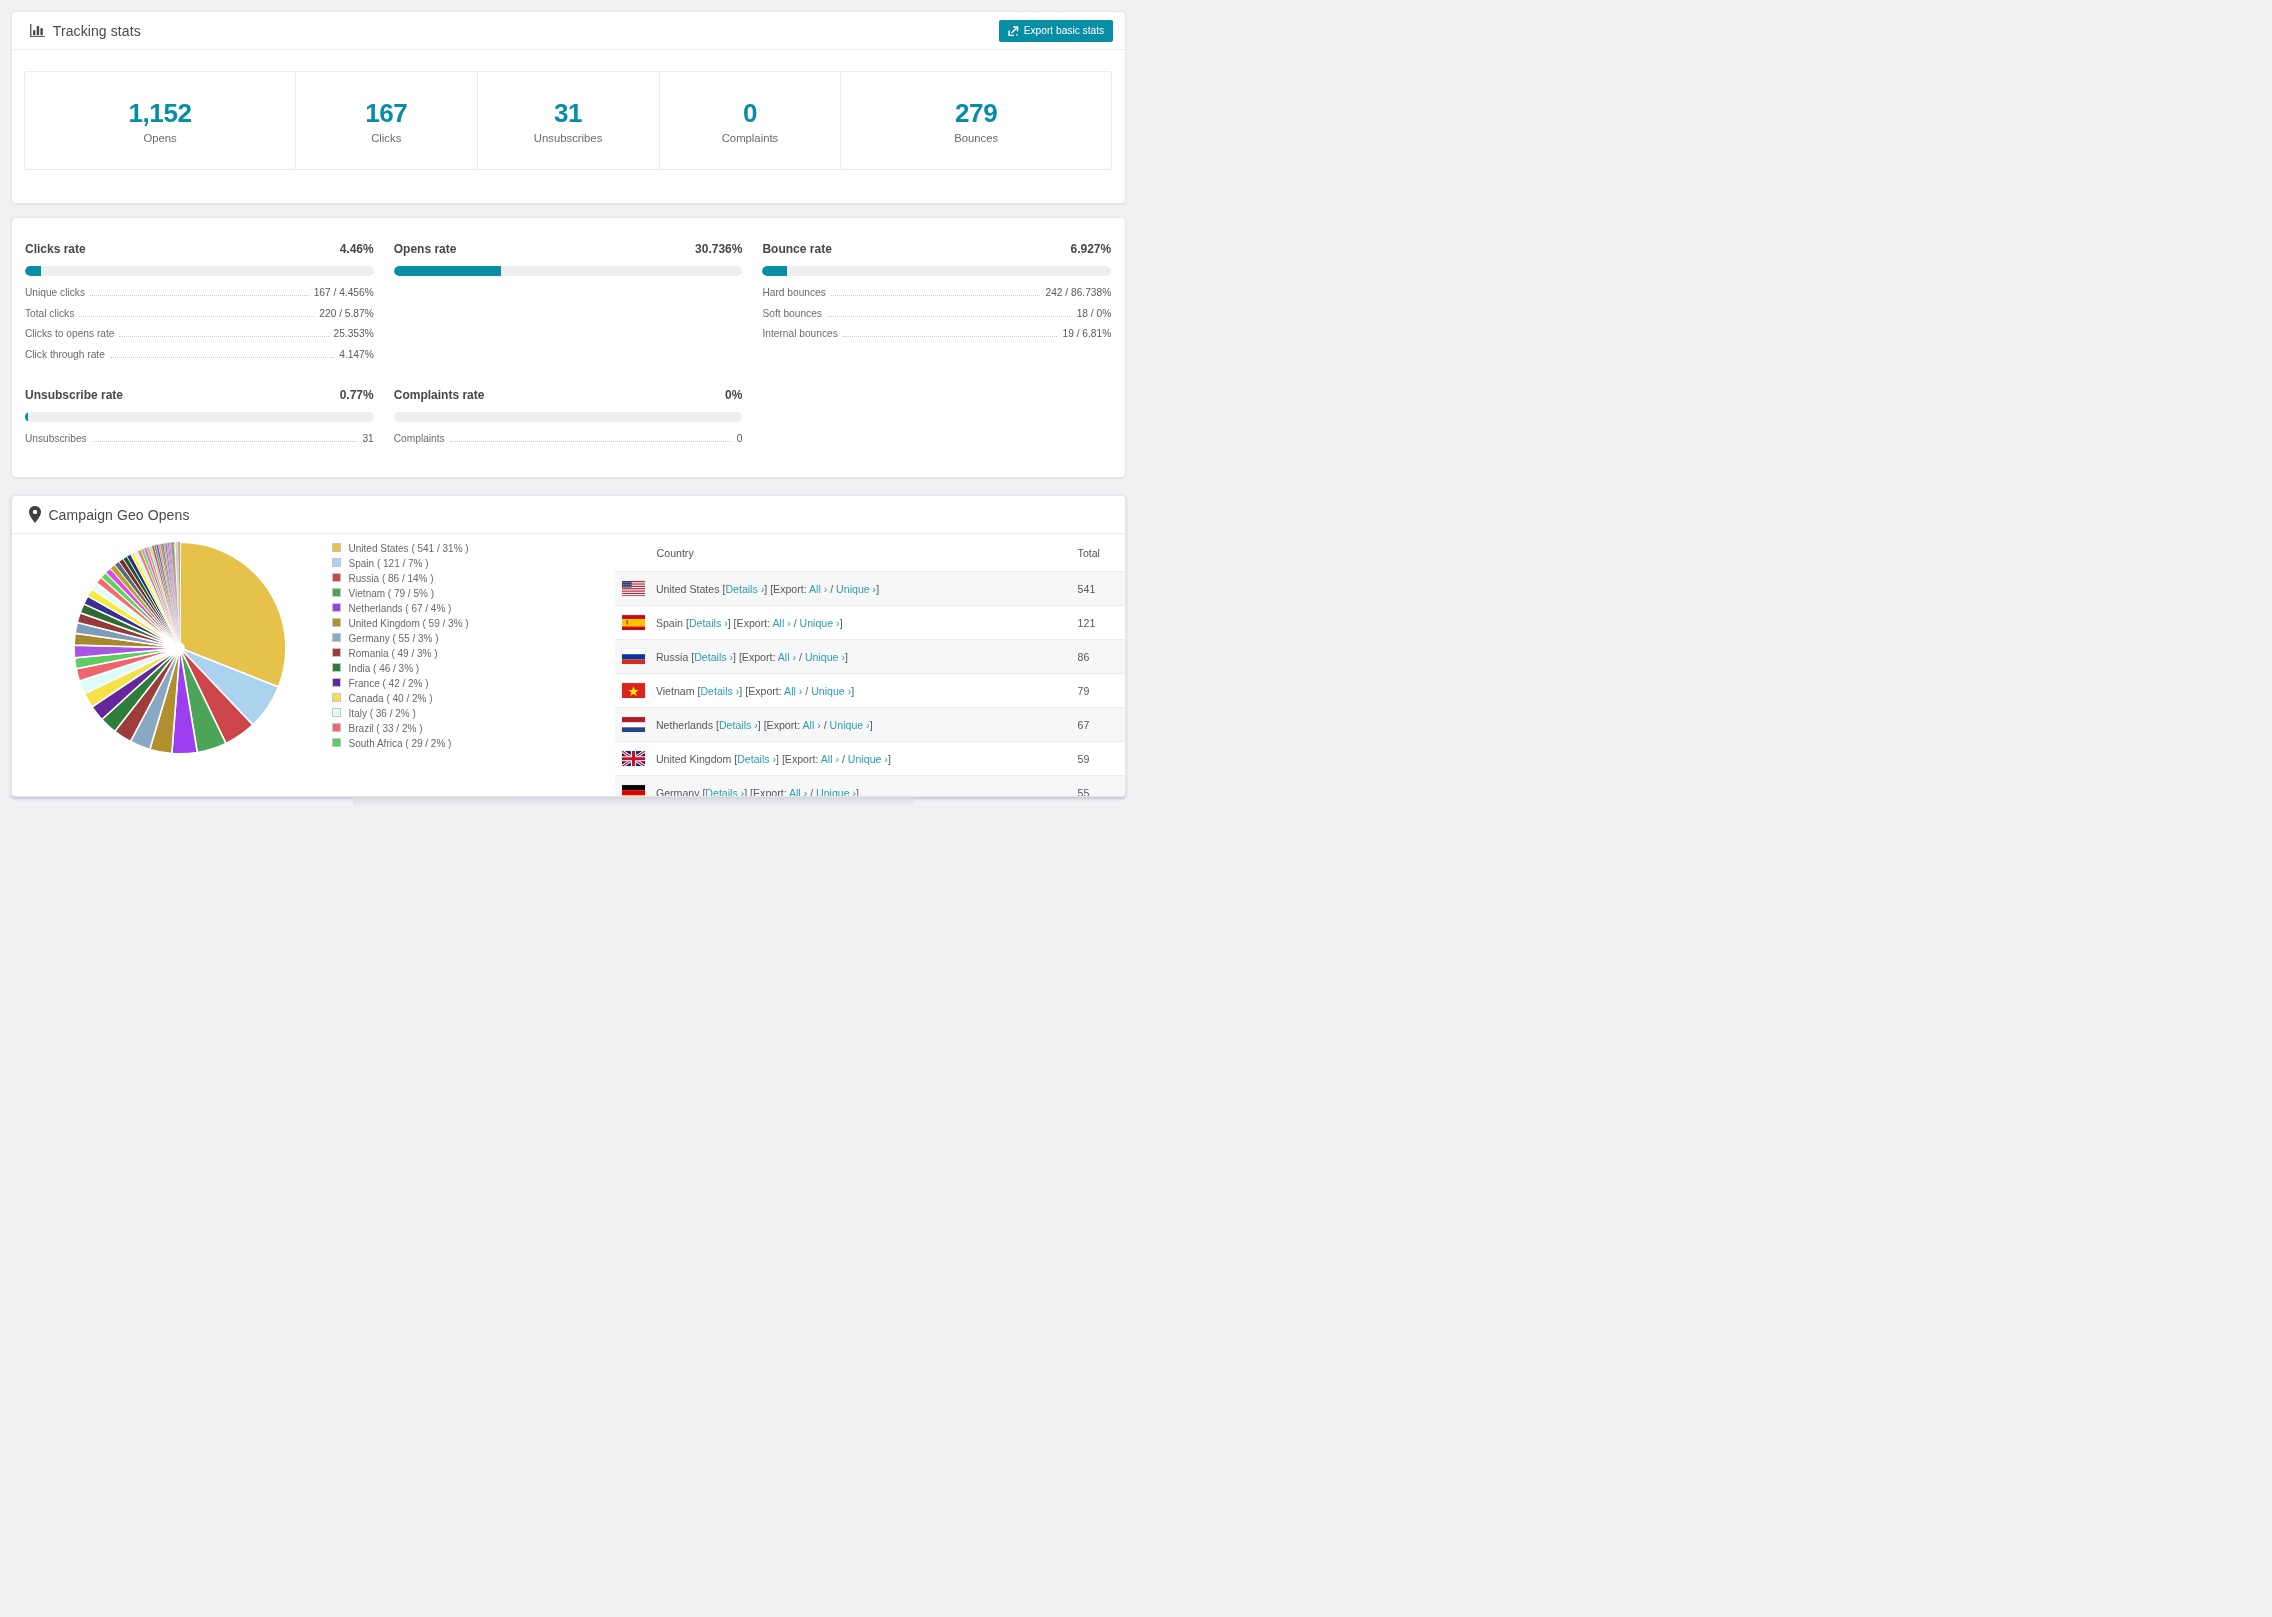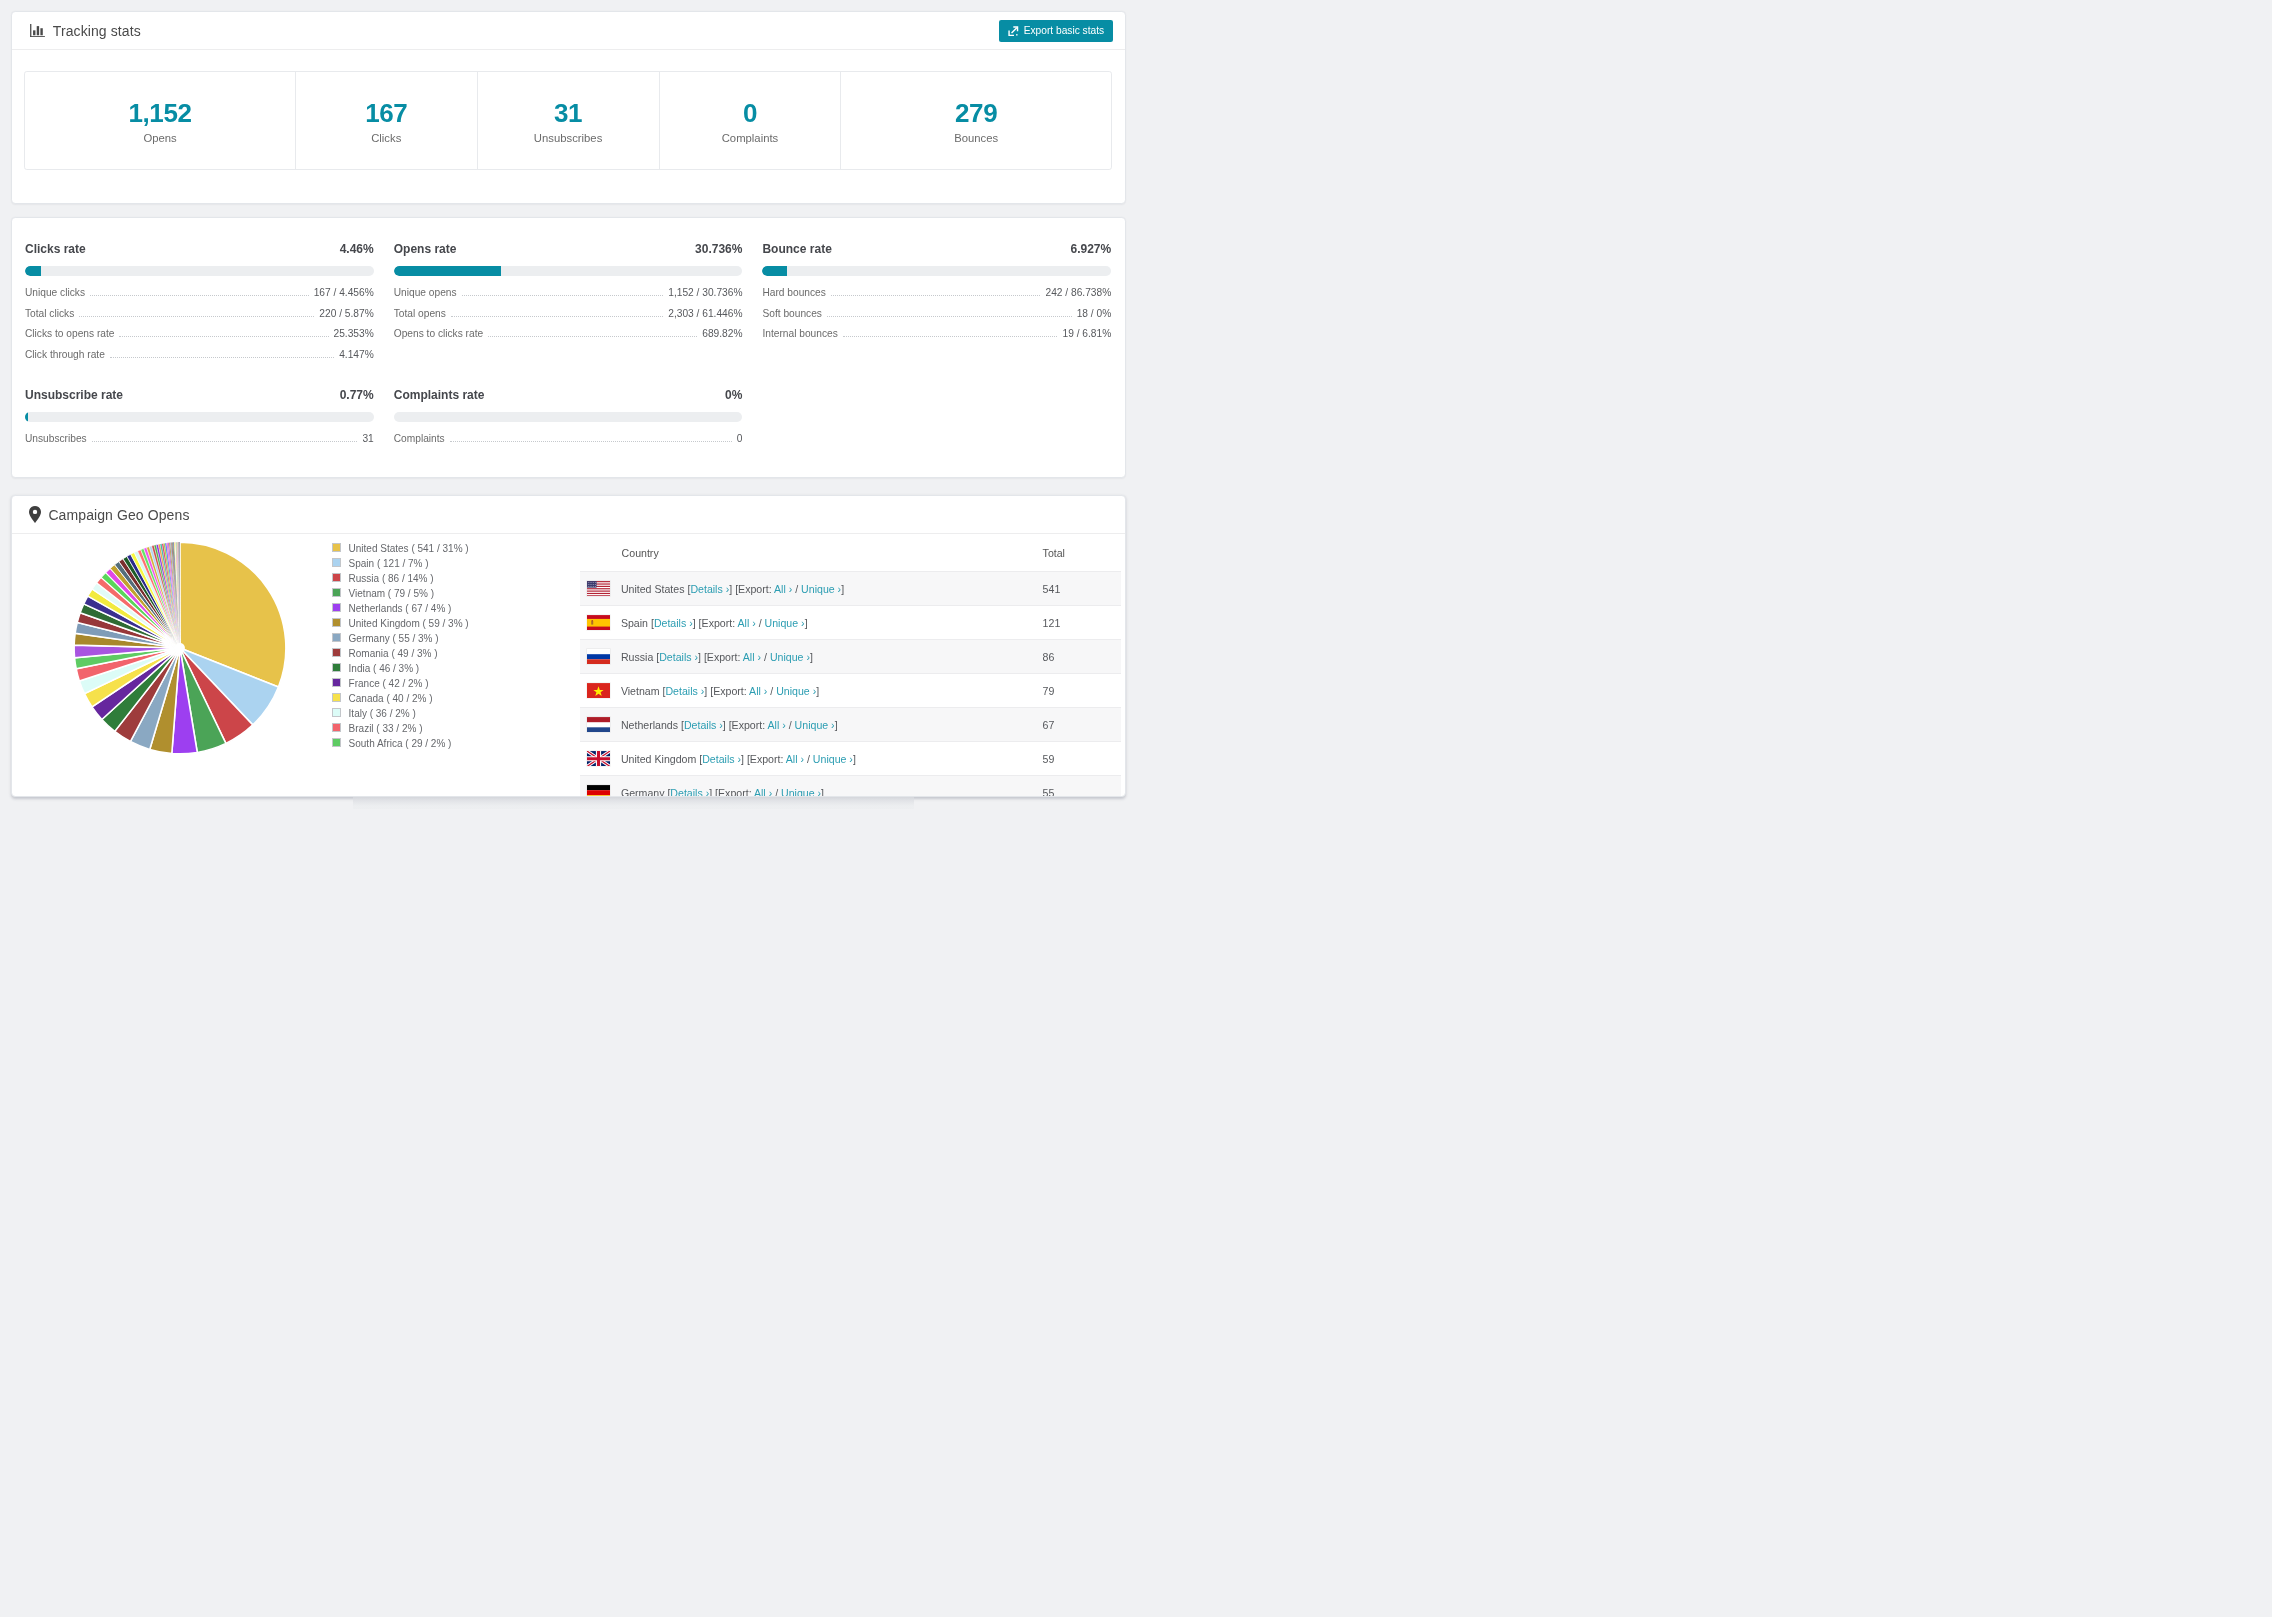--- a/index.html
+++ b/index.html
@@ -53,21 +53,21 @@
   
   #card-geo .card-header { padding-left:17px; }
   .geo-body { position:relative; height:254px; }
   #pie-chart { position:absolute; left:60px; top:5.6px; }
   #geo-legend { position:absolute; left:320px; top:8.5px; list-style:none; }
   #geo-legend li { display:flex; height:15px;
                    font-size:10px; color:#66686c; }
   .lg-swatch { width:9.2px; height:9.2px; border:0.7px solid #c3c6ca;
                margin-right:7.8px; flex:none; }
 
-  .geo-table { position:absolute; left:568px; top:0; width:541px; }
+  .geo-table { position:absolute; left:603px; top:0; width:541px; }
   .gt-header { height:37px; display:flex; align-items:center;
                font-size:10.6px; color:#555; }
   .gt-col-country { padding-left:42px; flex:1; }
   .gt-col-total { width:78px; }
   .gt-row { height:34px; display:flex; align-items:center; font-size:10.6px;
             color:#56585c; border-top:0.7px solid #ececee; }
   .gt-row.striped { background:var(--stripe); }
   .gt-flag { width:23px; margin:0 11.3px 0 7px; flex:none; display:flex;
              box-shadow:0 0 0 0.7px rgba(0,0,0,.06); }
   .gt-text { flex:1; white-space:nowrap; }
@@ -161,37 +161,20 @@
           </div>
         </div>
       </div>
       <div>
         <div class="rate-head">
           <span class="rate-title">Opens rate</span>
           <span class="rate-value">30.736%</span>
         </div>
         <div class="bar-track">
           <div class="bar-fill" style="width: 30.736%;"></div>
-        </div>
-        <div class="rate-rows">
-          <div class="rrow">
-            <span class="lbl">Unique opens</span>
-            <span class="dots"></span>
-            <span class="val">1,152 / 30.736%</span>
-          </div>
-          <div class="rrow">
-            <span class="lbl">Total opens</span>
-            <span class="dots"></span>
-            <span class="val">2,303 / 61.446%</span>
-          </div>
-          <div class="rrow">
-            <span class="lbl">Opens to clicks rate</span>
-            <span class="dots"></span>
-            <span class="val">689.82%</span>
-          </div>
         </div>
       </div>
       <div>
         <div class="rate-head">
           <span class="rate-title">Bounce rate</span>
           <span class="rate-value">6.927%</span>
         </div>
         <div class="bar-track">
           <div class="bar-fill" style="width: 6.927%;"></div>
         </div>

